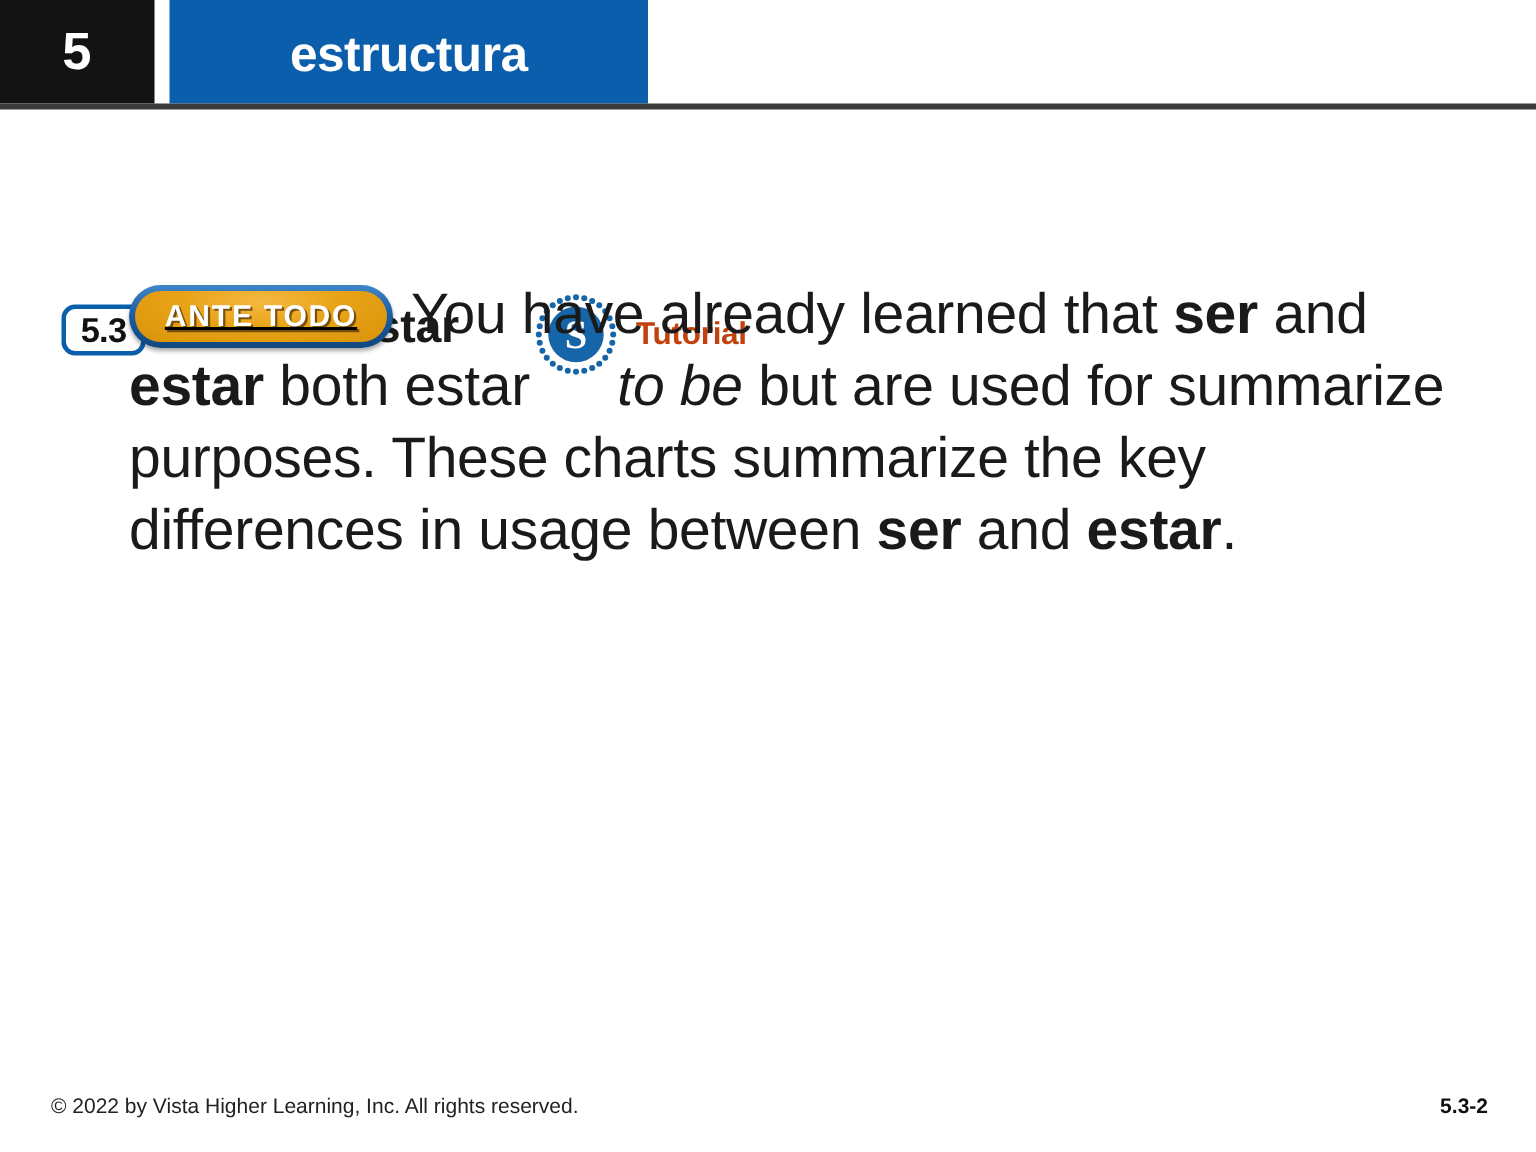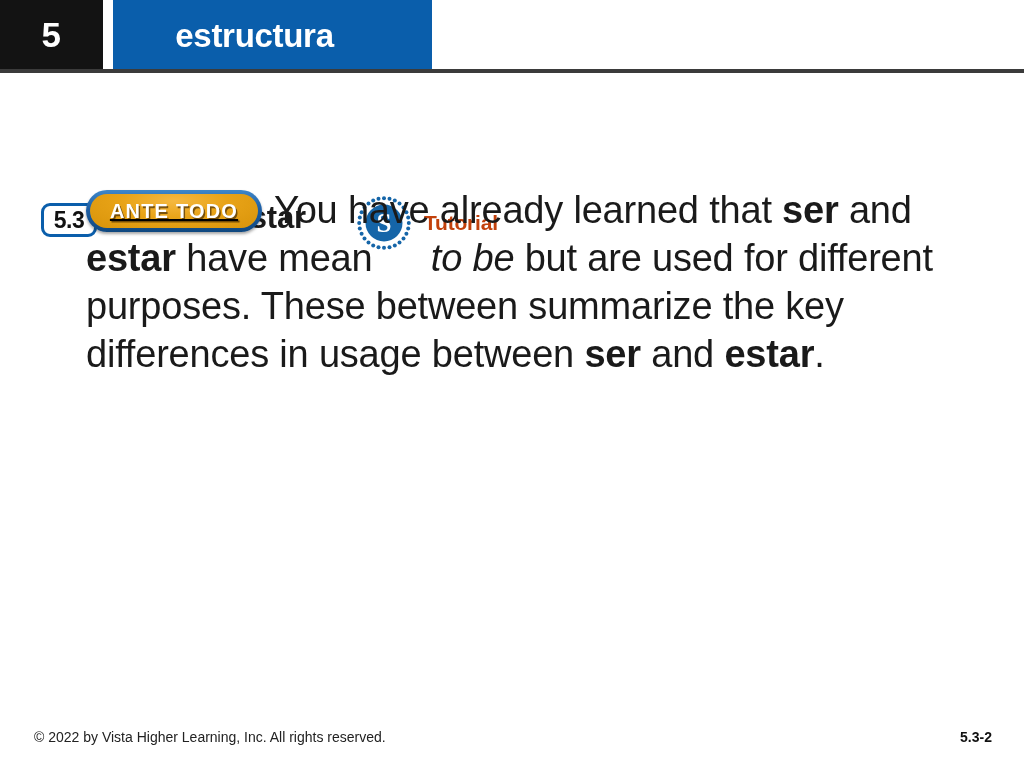--- a/index.html
+++ b/index.html
@@ -47,21 +47,21 @@
   #section-block {
     position: absolute;
     left: 113px;
     top: 0;
     width: 319px;
     height: 69px;
     background: #0a5eab;
   }
   #section-title {
     position: absolute;
-    left: 95px;
+    left: 113px;
     top: 0;
     width: 319px;
     height: 69px;
     line-height: 72px;
     text-align: center;
     color: #ffffff;
     font-size: 33px;
     font-weight: bold;
     letter-spacing: -0.3px;
   }
@@ -262,17 +262,17 @@
     <div id="tutorial-label">Tutorial</div>
   </div>
 </div>
 
 <div id="body-block">
   <div id="ante-todo-badge">
     <div id="ante-todo-inner">
       <span id="ante-todo-label">ANTE TODO</span>
     </div>
   </div>
-  <div id="body-text"><span>You have already learned that </span><span class="b">ser</span><span> and </span><span class="b">estar</span><span> have mean </span><span class="i">to be</span><span> but are used for different purposes. These between summarize the key differences in usage between </span><span class="b">ser</span><span> and </span><span class="b">estar</span><span>.</span></div>
+  <div id="body-text"><span>You have already learned that </span><span class="b">ser</span><span> and </span><span class="b">estar</span><span> both estar </span><span class="i">to be</span><span> but are used for summarize purposes. These charts summarize the key differences in usage between </span><span class="b">ser</span><span> and </span><span class="b">estar</span><span>.</span></div>
 </div>
 
 <div id="footer-copyright">© 2022 by Vista Higher Learning, Inc. All rights reserved.</div>
 <div id="footer-pagenum">5.3-2</div>
 
 </body></html>

